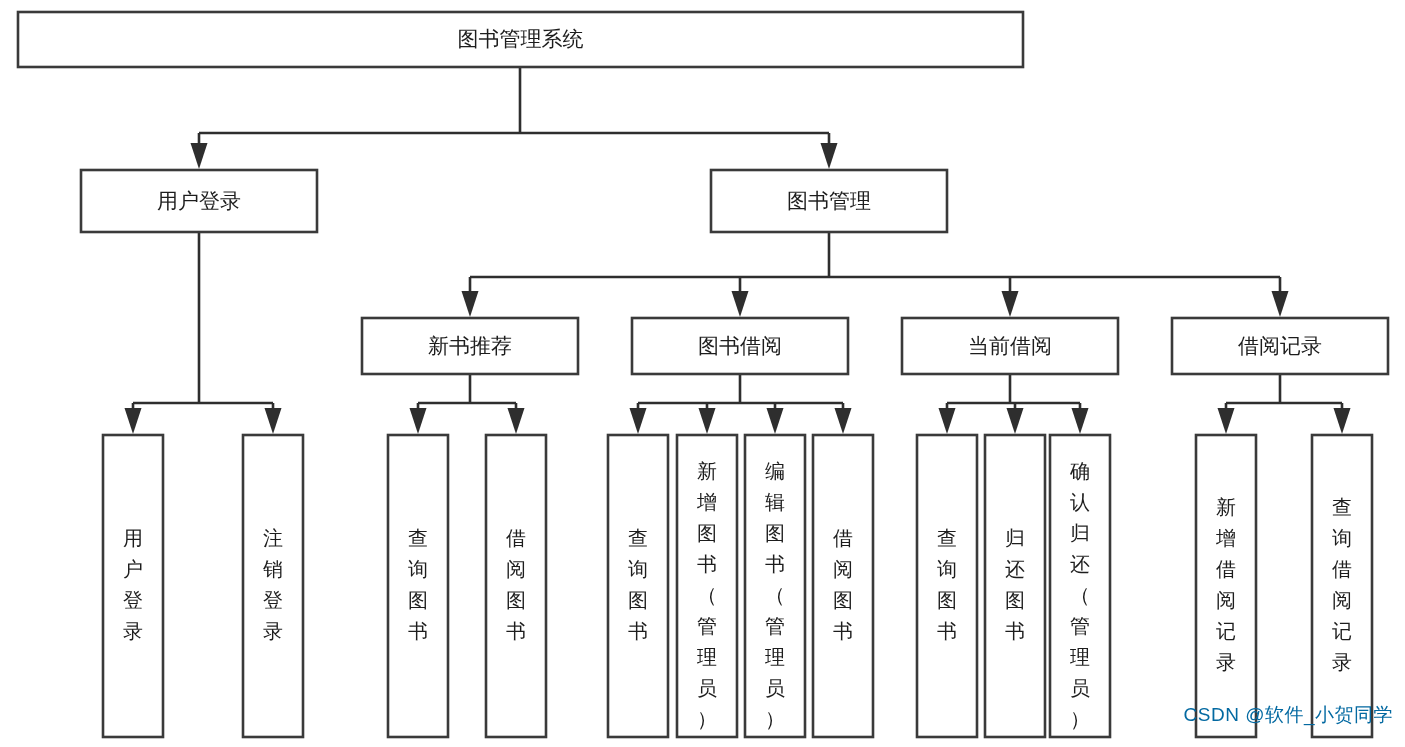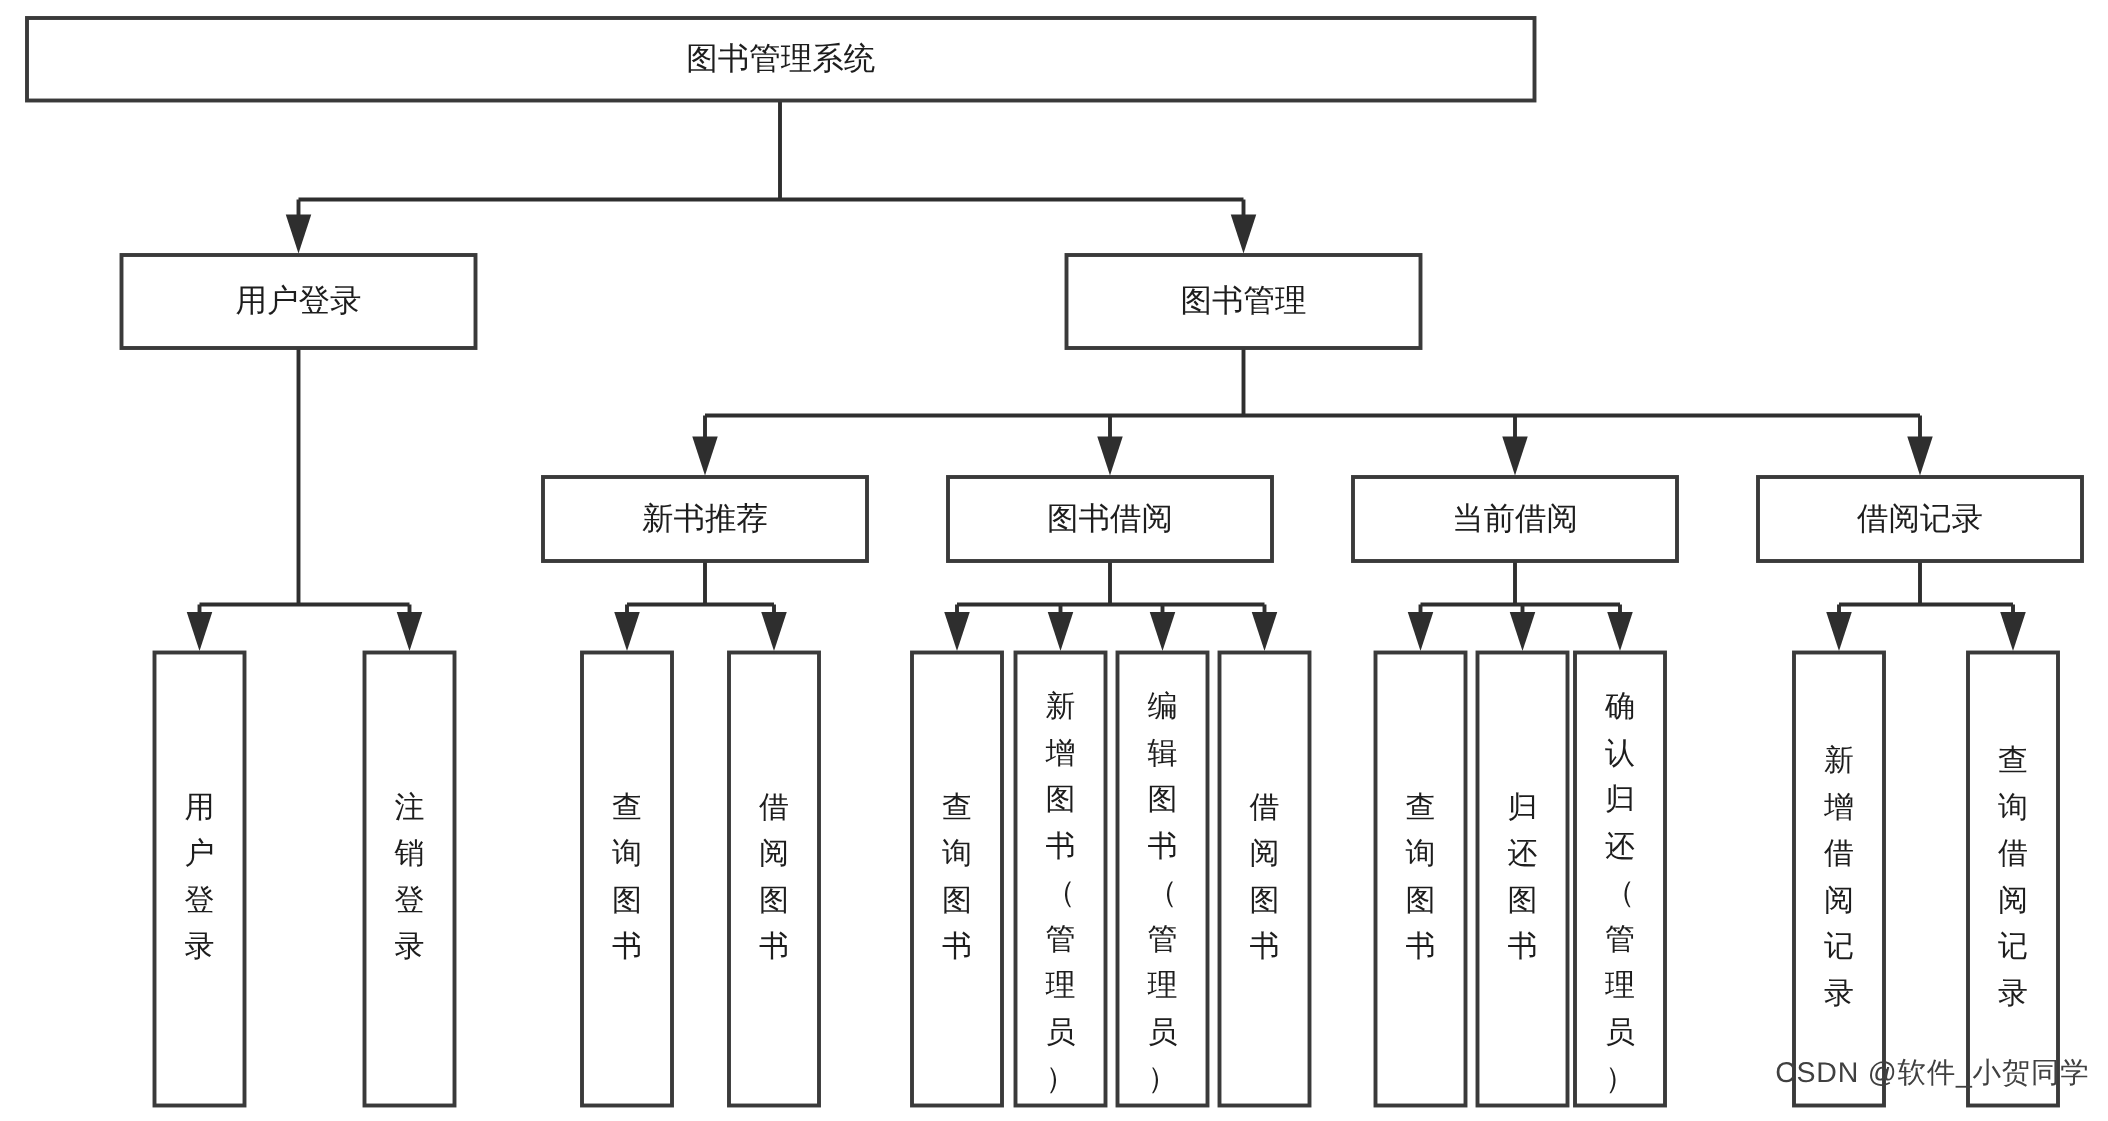--- a/index.html
+++ b/index.html
@@ -53,21 +53,21 @@
   .connector-arrow {
     fill: #2e2e2e;
     stroke: none;
   }
   .watermark-text {
     position: absolute;
     right: 12px;
     bottom: 6px;
     font-family: "Liberation Sans", "DejaVu Sans", sans-serif;
     font-size: 19px;
-    color: #404040;
+    color: #0369a1;
     letter-spacing: 0.5px;
     white-space: nowrap;
     user-select: none;
   }
 </style>
 </head>
 <body>
 
 <div id="diagram-root">
   <svg class="diagram-canvas" id="diagram-canvas" viewBox="0 0 1405 747" xmlns="http://www.w3.org/2000/svg">

